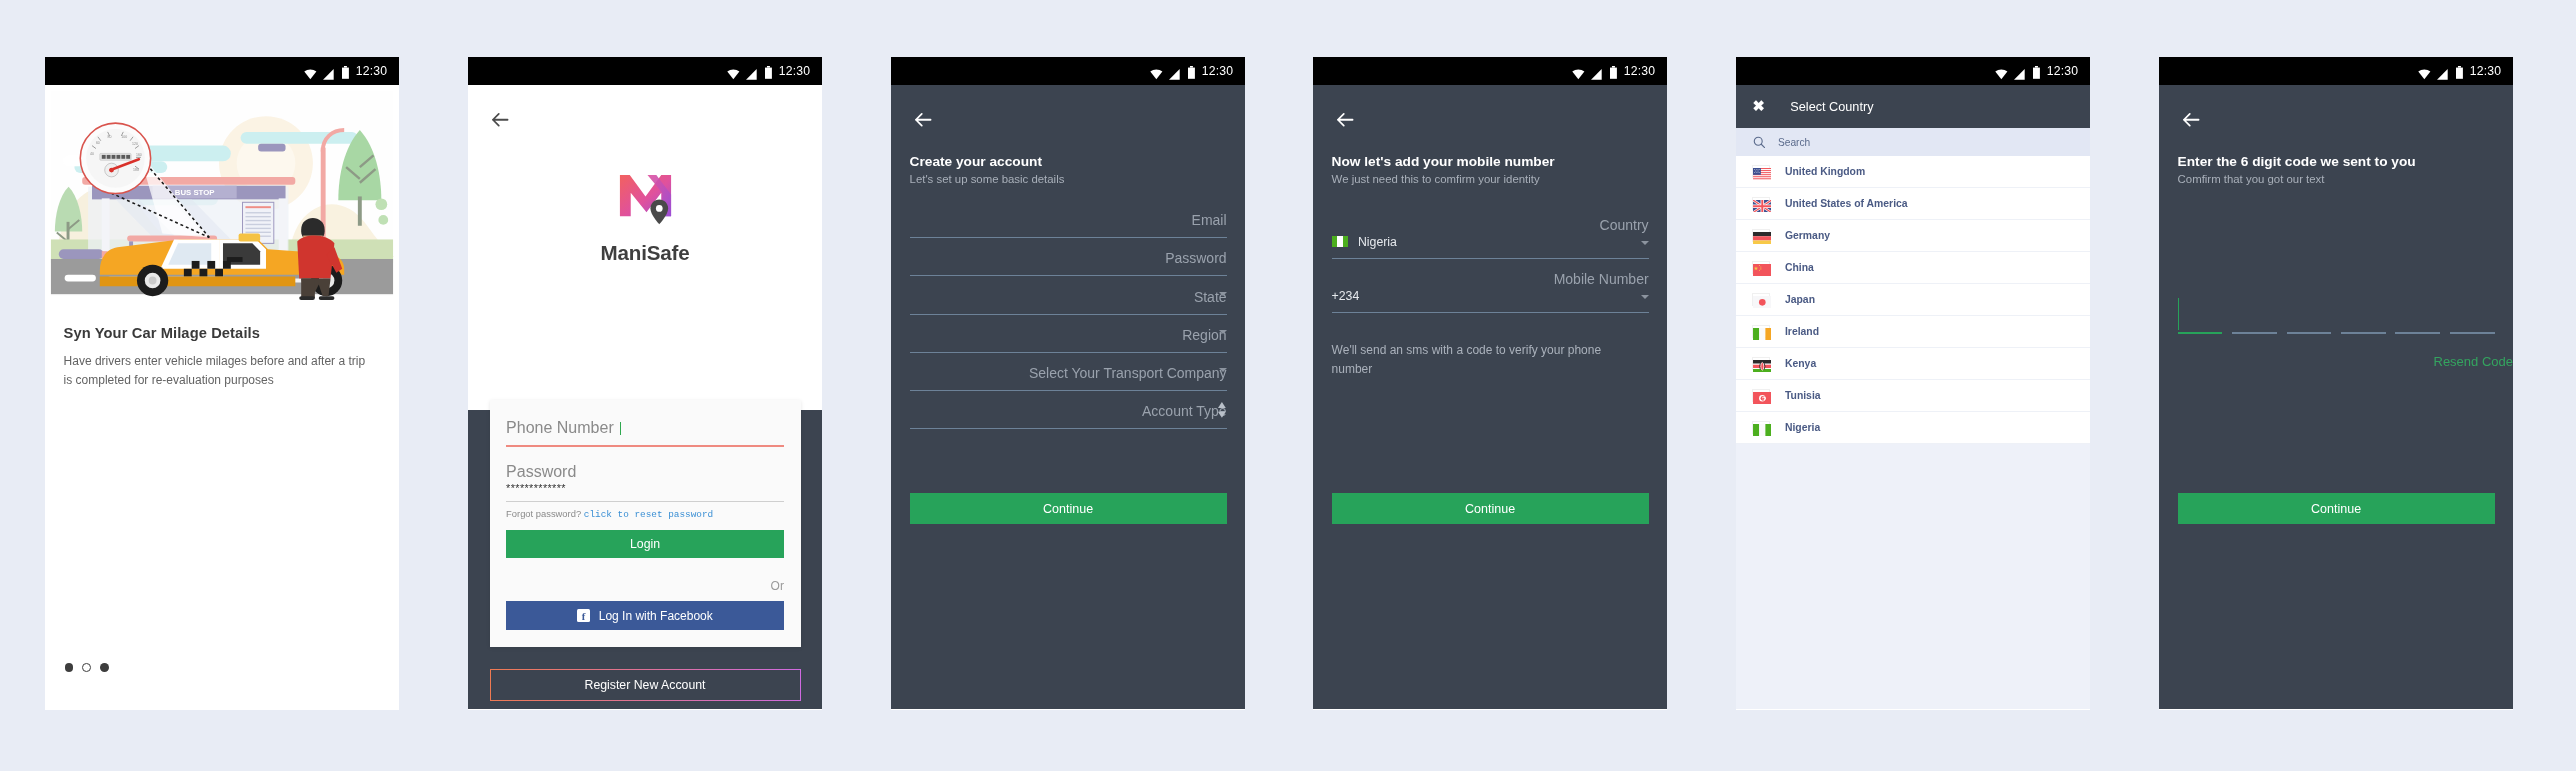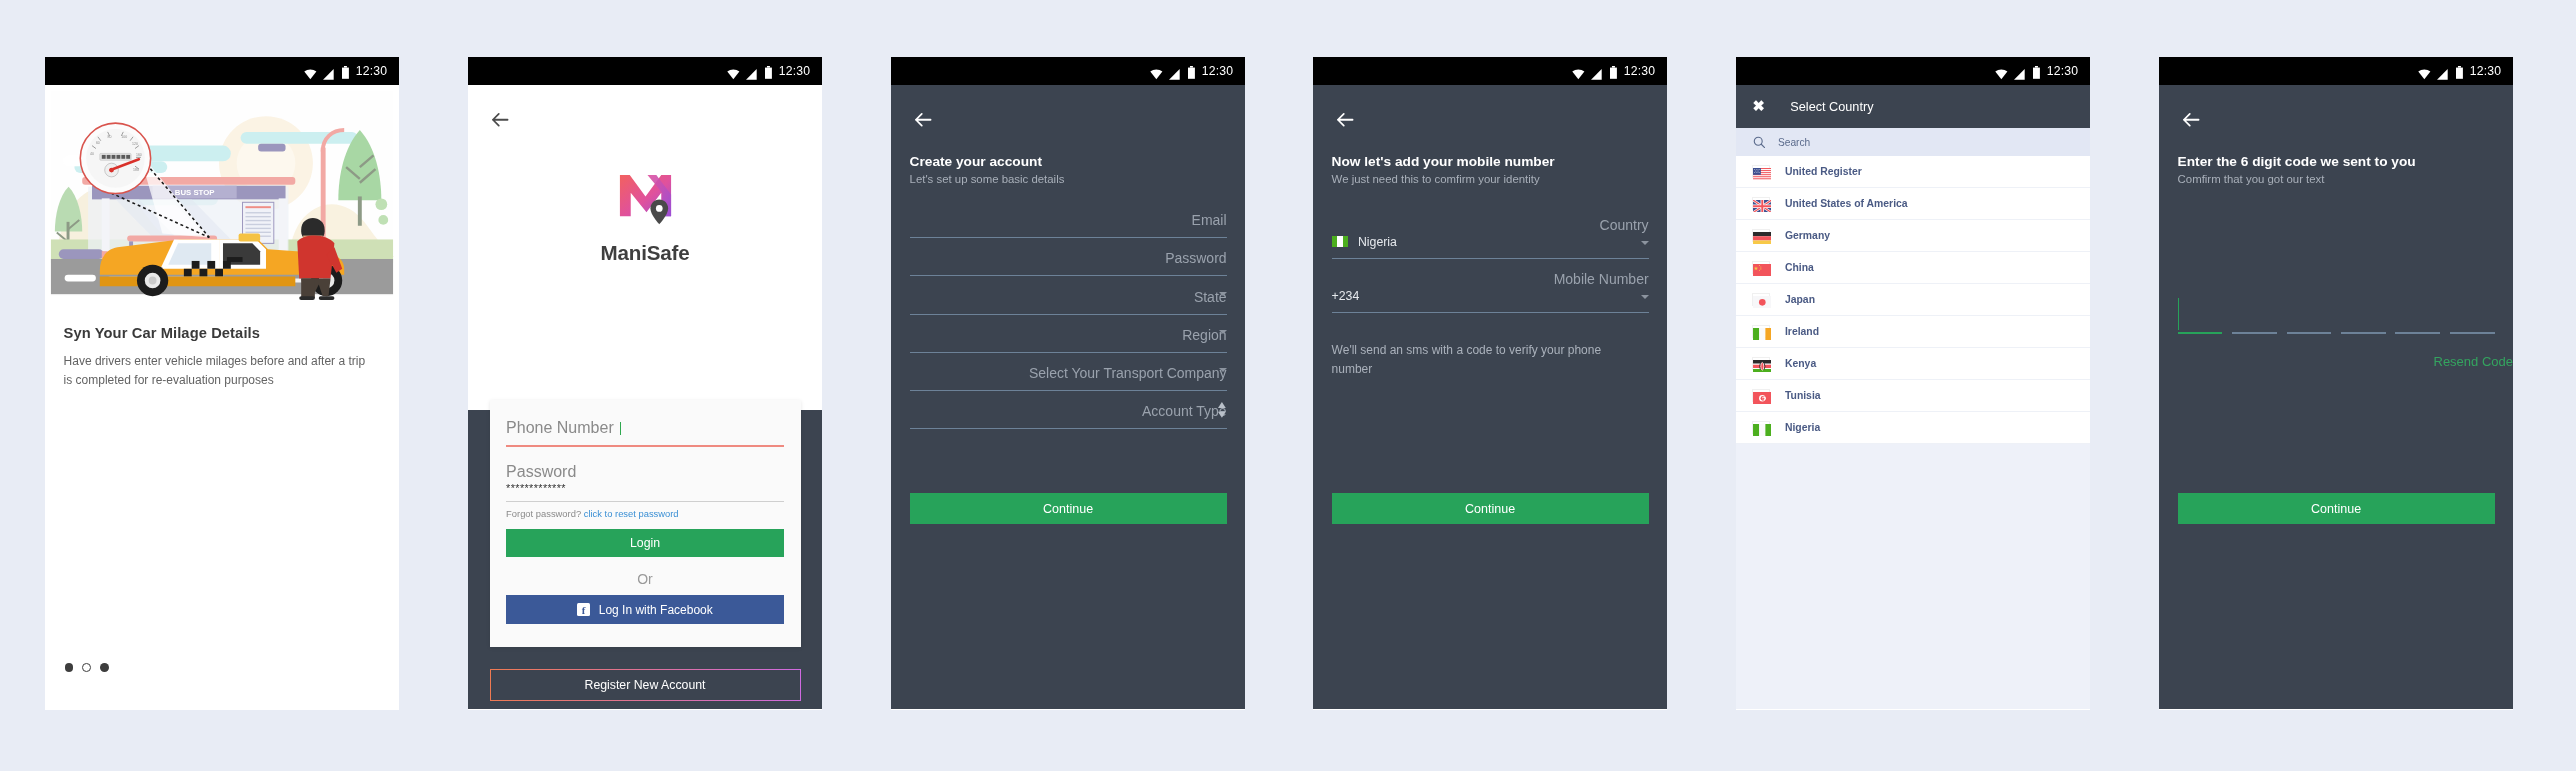--- a/index.html
+++ b/index.html
@@ -92,28 +92,28 @@
     background: #fafafa;
     box-shadow: 0 1px 3.9px rgba(0,0,0,.10);
     padding: 18.6px 16.6px 0 16.6px;
   }
   .lf-label { font-size: 16px; color:#8a8a8a; }
   .lf-caret { display:inline-block; width:1px; height:12.7px; background:#2fa84f; margin-left:5.9px; vertical-align:-2px; }
   .lf-line-red  { height:1.6px; background:#ef8a80; margin-top:8.8px; }
   .lf-line-grey { height:1px;   background:#cfcfcf; margin-top:6.9px; }
   .lf-stars { font-size: 10.8px; color:#333; letter-spacing:0.4px; margin-top:1px; }
   .lf-forgot { margin-top:6.9px; font-size:9.4px; color:#8a8a8a; }
-  .lf-forgot a { color:#3a8fd4; text-decoration:none; cursor:pointer; }
+  .lf-forgot a { color:#3a8fd4; text-decoration:none; cursor:pointer;font-family:Liberation Mono, monospace; }
   .btn-green-full {
     margin-top:9.8px; width:100%; height:28px;
     background:#27a35a; color:#fff; border:none;
     font-size:12.3px; cursor:pointer;
     display:flex; align-items:center; justify-content:center;
   }
-  .or { text-align:center; font-size:14px; color:#9a9a9a; margin-top:14px; }
+  .or { text-align:right; font-size:12px; color:#9a9a9a; margin-top:21px; }
   .btn-fb {
     margin-top:7.8px; width:100%; height:29px;
     background:#3b5998; color:#fff; border:none;
     font-size:12px; cursor:pointer;
     display:flex; align-items:center; justify-content:center; gap:8.8px;
   }
   .fb-glyph {
     width:12.7px; height:12.7px; background:#fff; color:#3b5998;
     font-weight:bold; font-size:10.8px; border-radius:1.5px;
     display:flex; align-items:center; justify-content:center;
@@ -607,21 +607,21 @@
                   <circle cx="4" cy="1.5" r=".5"></circle>
                   <circle cx="6.2" cy="1.5" r=".5"></circle>
                   <circle cx="2.9" cy="3" r=".5"></circle>
                   <circle cx="5.1" cy="3" r=".5"></circle>
                   <circle cx="1.8" cy="4.5" r=".5"></circle>
                   <circle cx="4" cy="4.5" r=".5"></circle>
                   <circle cx="6.2" cy="4.5" r=".5"></circle>
                 </g>
               </svg>
           </span>
-          <span class="nm">United Register</span>
+          <span class="nm">United Kingdom</span>
         </div>
 
         <div class="cl-row">
           <span class="fl">
             <svg viewBox="0 0 19 13" width="18.6" height="12.7">
                 <rect width="19" height="13" fill="#3c4e8f"></rect>
                 <path d="M0 0l19 13M19 0L0 13" stroke="#fff" stroke-width="2.6"></path>
                 <path d="M0 0l19 13M19 0L0 13" stroke="#f2545b" stroke-width="1.3"></path>
                 <path d="M9.5 0v13M0 6.5h19" stroke="#fff" stroke-width="3.6"></path>
                 <path d="M9.5 0v13M0 6.5h19" stroke="#f2545b" stroke-width="2"></path>

